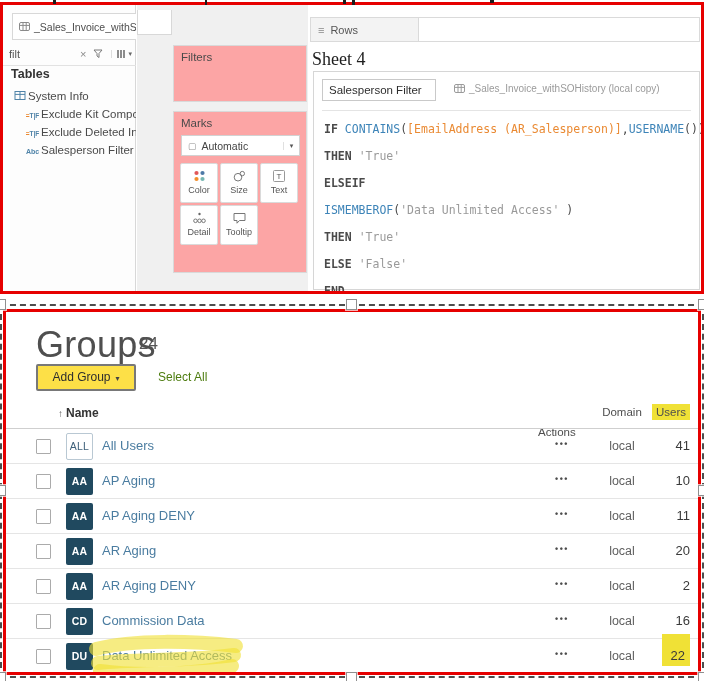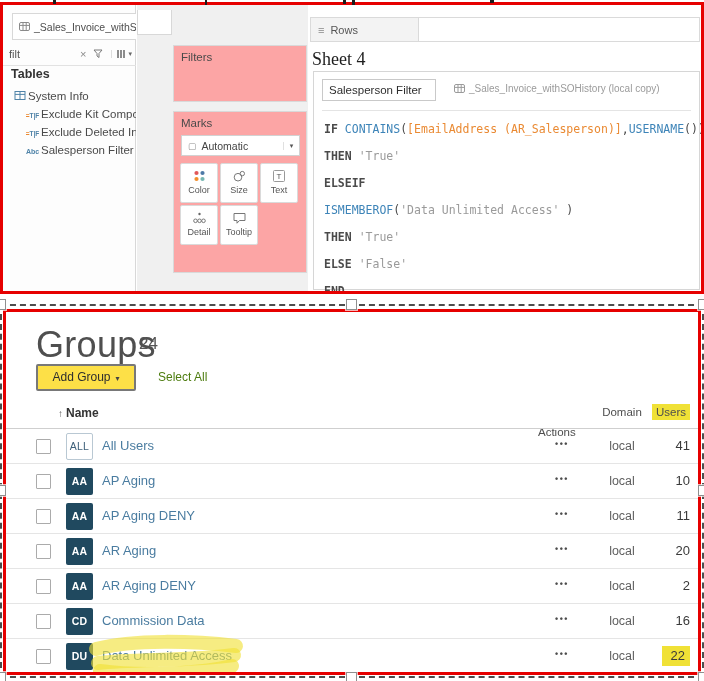--- a/index.html
+++ b/index.html
@@ -117,21 +117,21 @@
     border-radius:1px; background:#fff;}
   .gbadge{position:absolute; left:60px; top:4px; width:27px; height:27px; border-radius:2px;
     background:var(--badge); color:#fff; font-size:10.5px; font-weight:bold; text-align:center;
     line-height:27px; letter-spacing:.2px;}
   .gbadge.outline{background:#fff; border:1px solid #b9c8d3; color:#3f607a; font-weight:normal; line-height:25px;}
   .gname{position:absolute; left:96px; top:9px; font-size:13px; color:var(--link); z-index:2;}
   .gdots{position:absolute; left:536px; width:40px; top:10px; text-align:center; color:#4d4d4d;
     font-size:9px; letter-spacing:1.5px; font-weight:bold;}
   .gdomain{position:absolute; left:594px; width:44px; top:10px; text-align:center; color:#5f5f5f; font-size:12.5px;}
   .gusers{position:absolute; right:8px; width:50px; top:9px; text-align:right; color:#3a3a3a; font-size:13px;}
-  .gusers .hl-bg{background:var(--hl); padding:2px 5px 3px 9px;}
+  .gusers .hl-bg{background:var(--hl); padding:14px 5px 3px 9px;}
   .scribble{position:absolute; left:78px; width:170px; height:50px; z-index:3; pointer-events:none;}
 </style>
 </head>
 <body>
 
 <div class="page">
 
   <span class="cutmark" style="left:53px; width:3px; height:4px;"></span>
   <span class="cutmark" style="left:205px; width:2px; height:5px;"></span>
   <span class="cutmark" style="left:343px; width:3px; height:4px;"></span>

